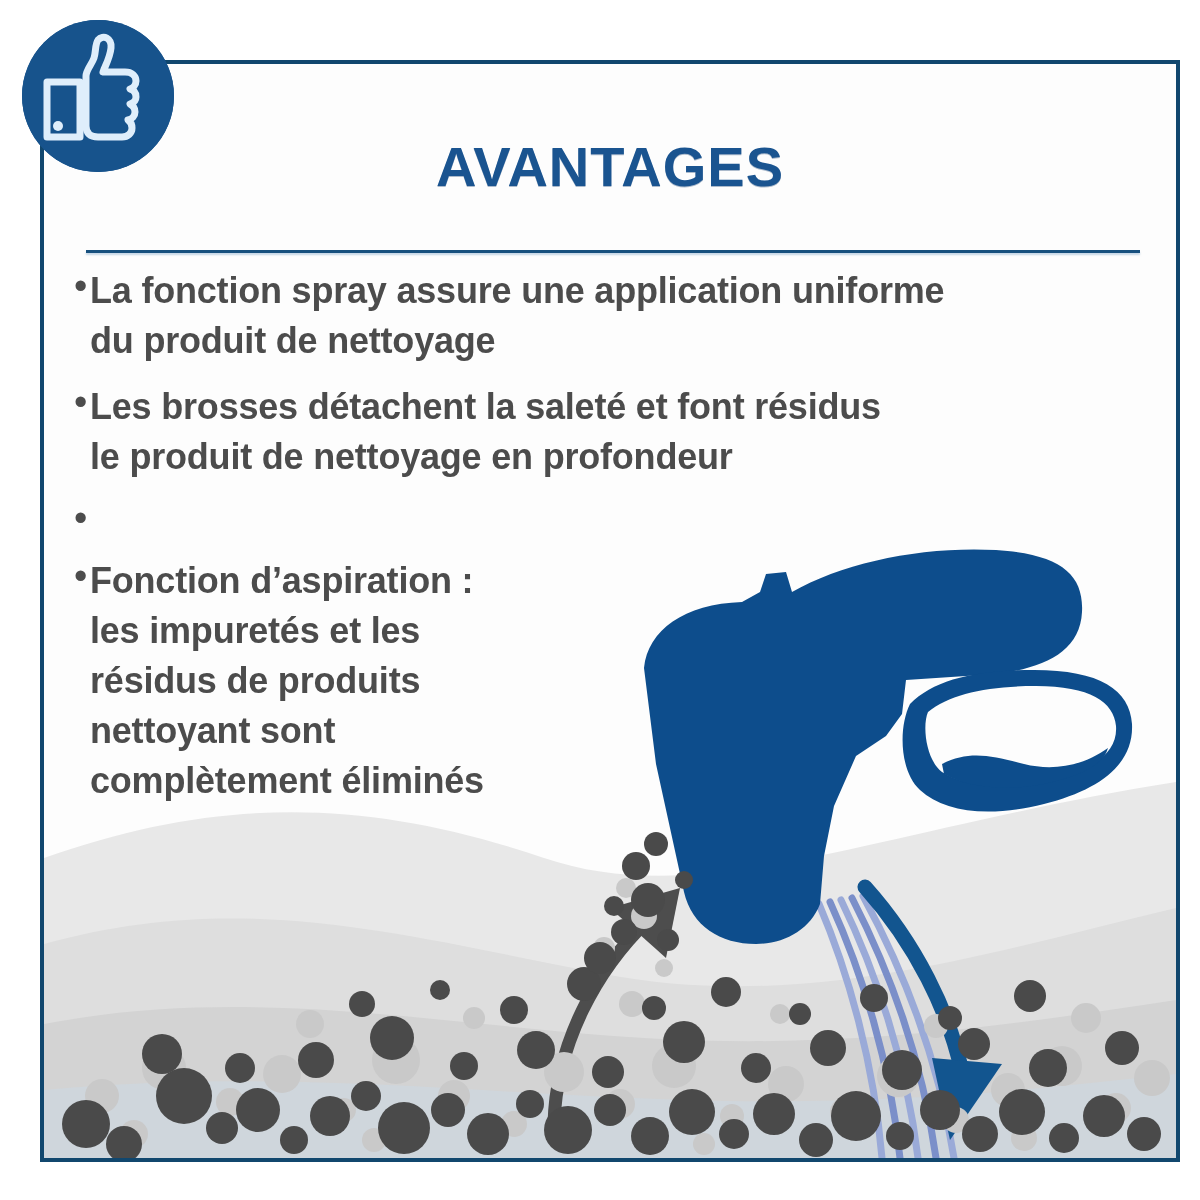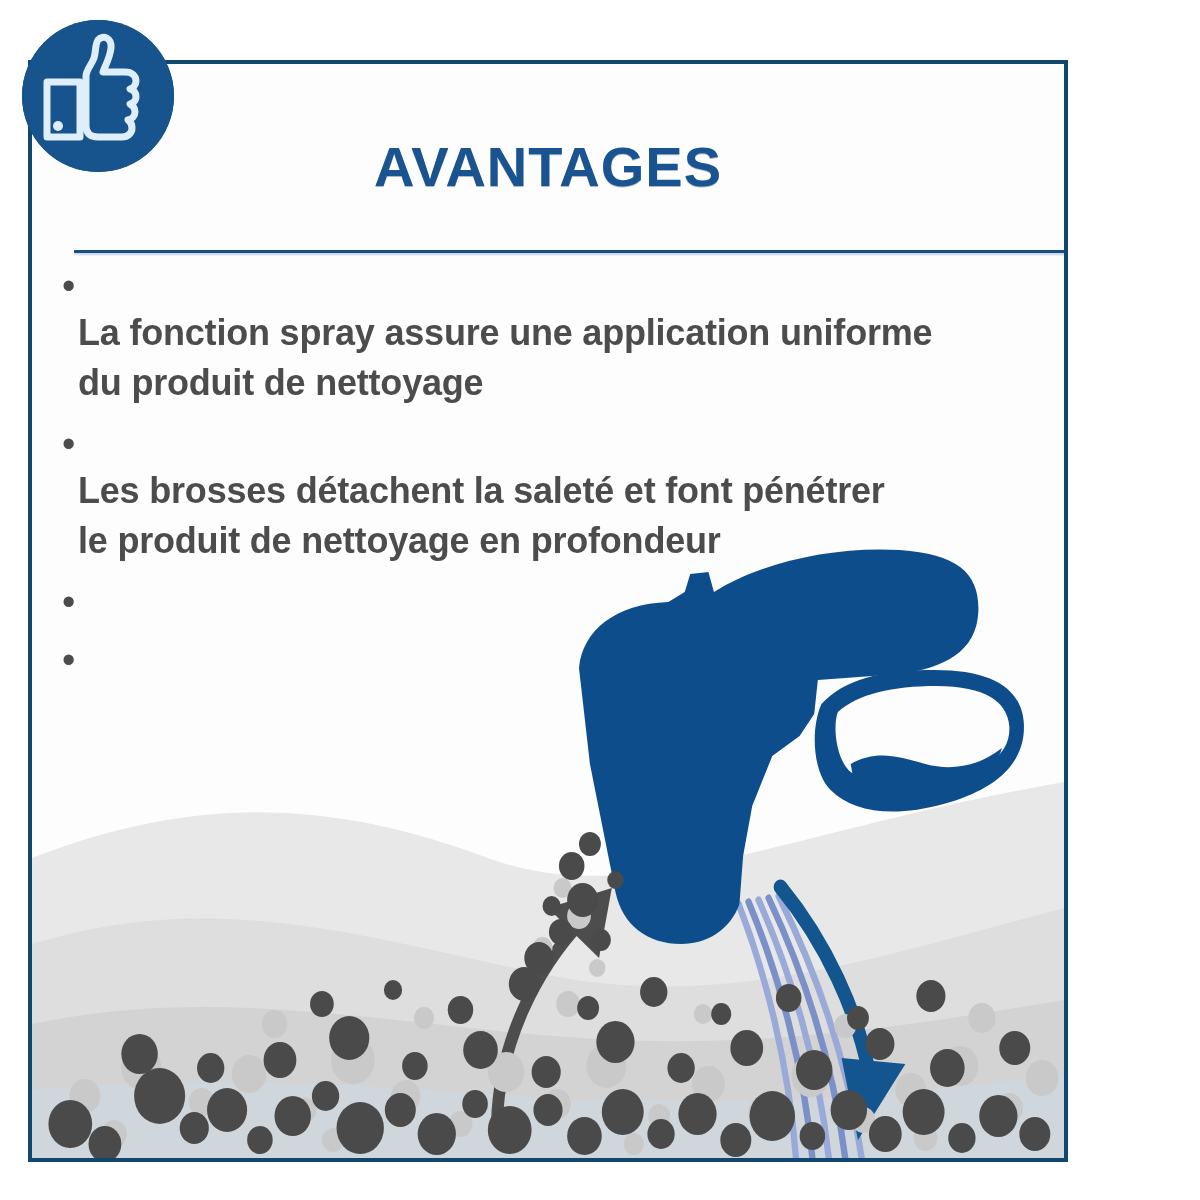--- a/index.html
+++ b/index.html
@@ -17,23 +17,23 @@
   #poster {
     position: relative;
     width: 1200px;
     height: 1200px;
     background: #ffffff;
   }
 
   
   .frame {
     position: absolute;
-    left: 28px;
+    left: 40px;
     top: 60px;
-    width: 1040px;
+    width: 1140px;
     height: 1102px;
     border: 4px solid #11476e;
     box-sizing: border-box;
     background: #fdfdfd;
     overflow: hidden;
     padding-left: 24px;
   }
 
   
   .waves {
@@ -109,21 +109,20 @@
     margin-top: -2px;
   }
   .bullet-text {
     color: #4c4c4c;
     font-family: "Liberation Sans", sans-serif;
     font-weight: bold;
     font-size: 36px;
     line-height: 50px;
     letter-spacing: -0.2px;
     white-space: pre-line;
-    margin-top: 42px;
   }
 
   
   .badge {
     position: absolute;
     left: 22px;
     top: 20px;
     width: 152px;
     height: 152px;
     border-radius: 50%;
@@ -310,28 +309,33 @@
     <div class="divider"></div>
 
     <div class="bullets">
       <div class="bullet">
         <span class="bullet-dot">•</span>
         <span class="bullet-text">La fonction spray assure une application uniforme
 du produit de nettoyage</span>
       </div>
       <div class="bullet">
         <span class="bullet-dot">•</span>
-        <span class="bullet-text">Les brosses détachent la saleté et font pénétrer
+        <span class="bullet-text">Les brosses détachent la saleté et font résidus
 le produit de nettoyage en profondeur</span>
       </div>
       <div class="bullet">
         <span class="bullet-dot">•</span>
       </div>
       <div class="bullet">
         <span class="bullet-dot">•</span>
+        <span class="bullet-text">Fonction d’aspiration :
+les impuretés et les
+résidus de produits
+nettoyant sont
+complètement éliminés</span>
       </div>
     </div>
 
   </div>
 
   <div class="badge">
     <svg width="152" height="152" viewBox="0 0 152 152">
       <circle cx="76" cy="76" r="76" fill="#17538c"></circle>
       <g fill="none" stroke="#dfeefb" stroke-width="7" stroke-linejoin="round" stroke-linecap="round">
 

